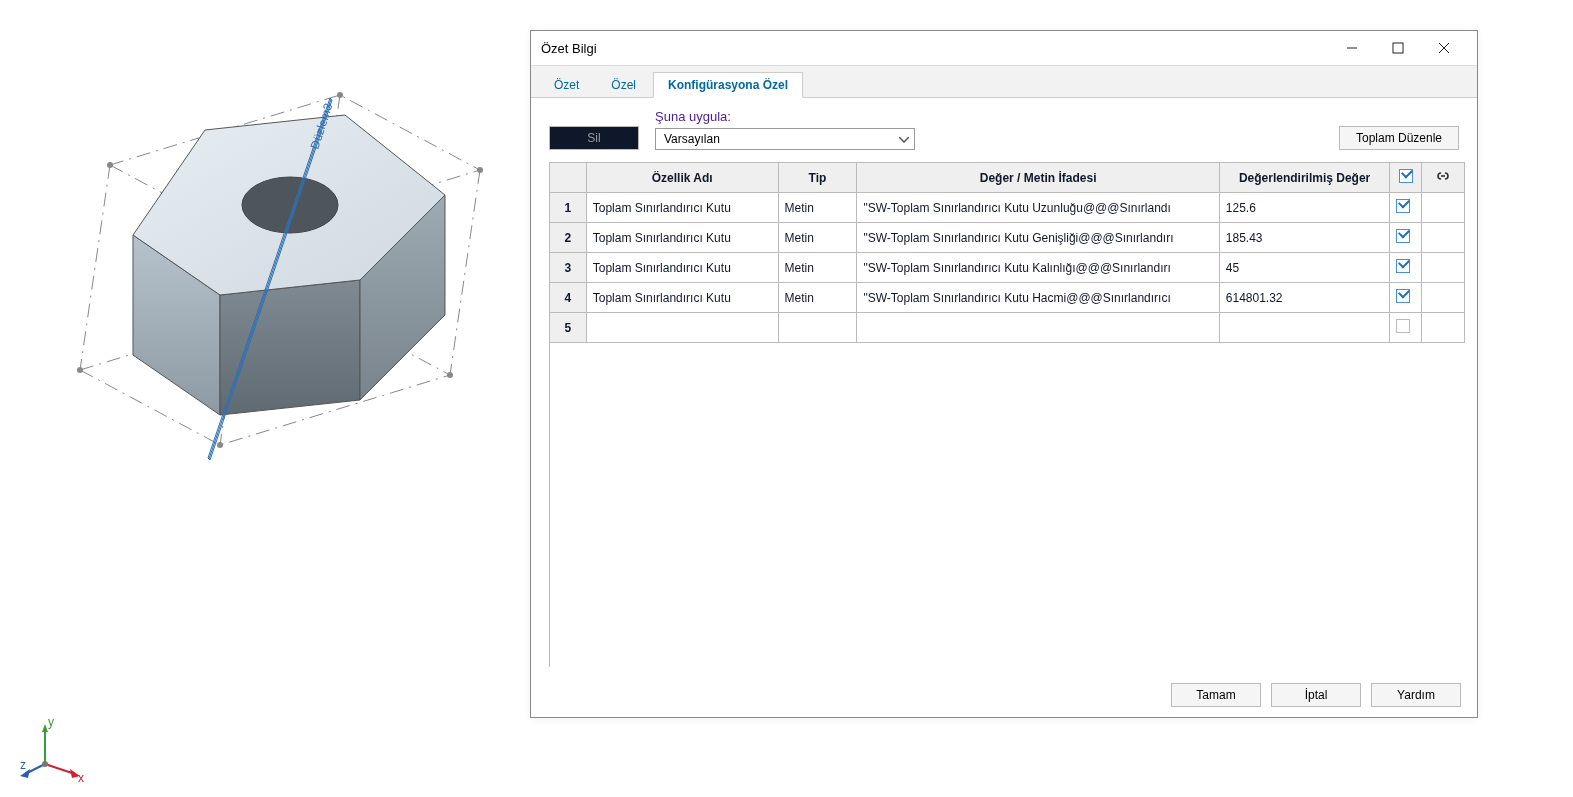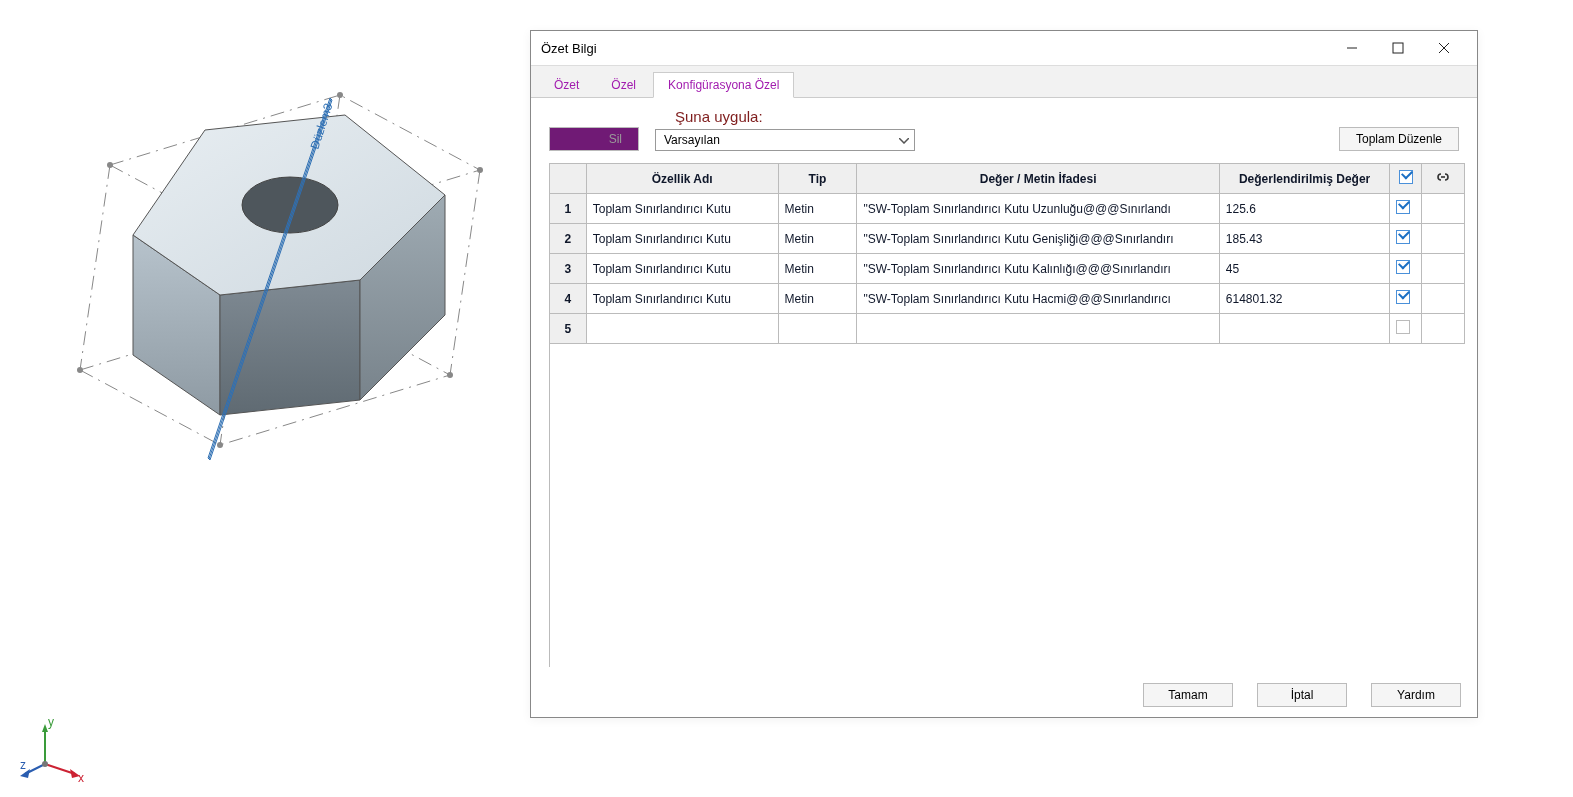--- a/index.html
+++ b/index.html
@@ -14,29 +14,29 @@
 
 
 .dialog { position: absolute; left: 530px; top: 30px; width: 948px; height: 688px; background: #fff; border: 1px solid #888; box-shadow: 0 2px 10px rgba(0,0,0,0.05); display: flex; flex-direction: column; }
 .titlebar { height: 35px; display: flex; align-items: center; padding: 0 10px; background: #fff; border-bottom: 1px solid #ddd; }
 .titlebar .title { font-size: 13px; flex: 0 0 auto; }
 .titlebar .spacer { flex: 1; }
 .win-btn { width: 46px; height: 32px; display: flex; align-items: center; justify-content: center; cursor: pointer; }
 
 
 .tabstrip { display: flex; align-items: flex-end; padding: 6px 8px 0 8px; border-bottom: 1px solid #ccc; background: #f2f2f2; }
-.tab { padding: 5px 14px; border: 1px solid transparent; border-bottom: none; margin-right: 2px; cursor: pointer; color: #a21caf; }
-.tab.active { background: #fff; border-color: #ccc; border-bottom: 1px solid #fff; margin-bottom: -1px; }
+.tab { padding: 5px 14px; border: 1px solid transparent; border-bottom: none; margin-right: 2px; cursor: pointer; color: #0369a1; }
+.tab.active { background: #fff; border-color: #ccc; border-bottom: 1px solid #fff; margin-bottom: -1px; font-weight: bold; }
 
 
 .toolbar { display: flex; align-items: flex-end; gap: 16px; padding: 10px 18px 12px 18px; }
 .toolbar .group { display: flex; flex-direction: column; gap: 2px; }
-.toolbar label { font-size: 15px; color: #7f1d1d; margin-bottom: 2px; margin-left: 20px; }
+.toolbar label { font-size: 13px; color: #4c1d95; margin-bottom: 2px; }
 .btn { padding: 4px 16px; border: 1px solid #bbb; background: #f5f5f5; cursor: pointer; min-width: 90px; text-align: center; }
-.btn.disabled { color: #9a9a9a; background: #701a75; cursor: default; text-align: right; }
+.btn.disabled { color: #9a9a9a; background: #0f172a; cursor: default; }
 .select { position: relative; }
 .select-box { border: 1px solid #999; padding: 3px 24px 3px 8px; background: #fff; min-width: 240px; cursor: pointer; }
 .select .caret { position: absolute; right: 6px; top: 50%; transform: translateY(-50%); pointer-events: none; }
 
 
 .table-wrap { flex: 1; margin: 0 12px 6px 18px; overflow: hidden; border-top: 1px solid #bbb; border-left: 1px solid #bbb; background:#fff; }
 table { border-collapse: collapse; width: 100%; table-layout: fixed; }
 th, td { border-right: 1px solid #bbb; border-bottom: 1px solid #bbb; padding: 6px 6px; text-align: left; font-size: 12px; color: #0f172a; overflow: hidden; white-space: nowrap; text-overflow: ellipsis; background:#fff; }
 th { background: #efefef; font-weight: 600; text-align: center; }
 td.rowhdr { background: #efefef; text-align: center; font-weight: 600; width: 34px; }
@@ -46,21 +46,21 @@
 col.c-expr { width: 340px; }
 col.c-val { width: 160px; }
 col.c-chk { width: 30px; }
 col.c-link { width: 40px; }
 .chk { width: 14px; height: 14px; border: 1px solid #4a90d9; display: inline-block; position: relative; background:#fff; }
 .chk.checked::after { content:""; position:absolute; left:2px; top:-1px; width:8px; height:5px; border:2px solid #1a6fc4; border-top:none; border-right:none; transform: rotate(-45deg); }
 .chk.dim { border-color:#bbb; }
 .link-ico { display:inline-block; }
 
 
-.footer { display:flex; justify-content:flex-end; gap:24px; padding:10px 16px; }
+.footer { display:flex; justify-content:flex-end; gap:10px; padding:10px 16px; }
 .footer .btn { min-width: 90px; }
 
 
 .placeholder { color:#666; }
 </style>
 </head>
 <body>
 
 <div class="viewport">
   <svg width="480" height="480" viewBox="0 0 480 480">

